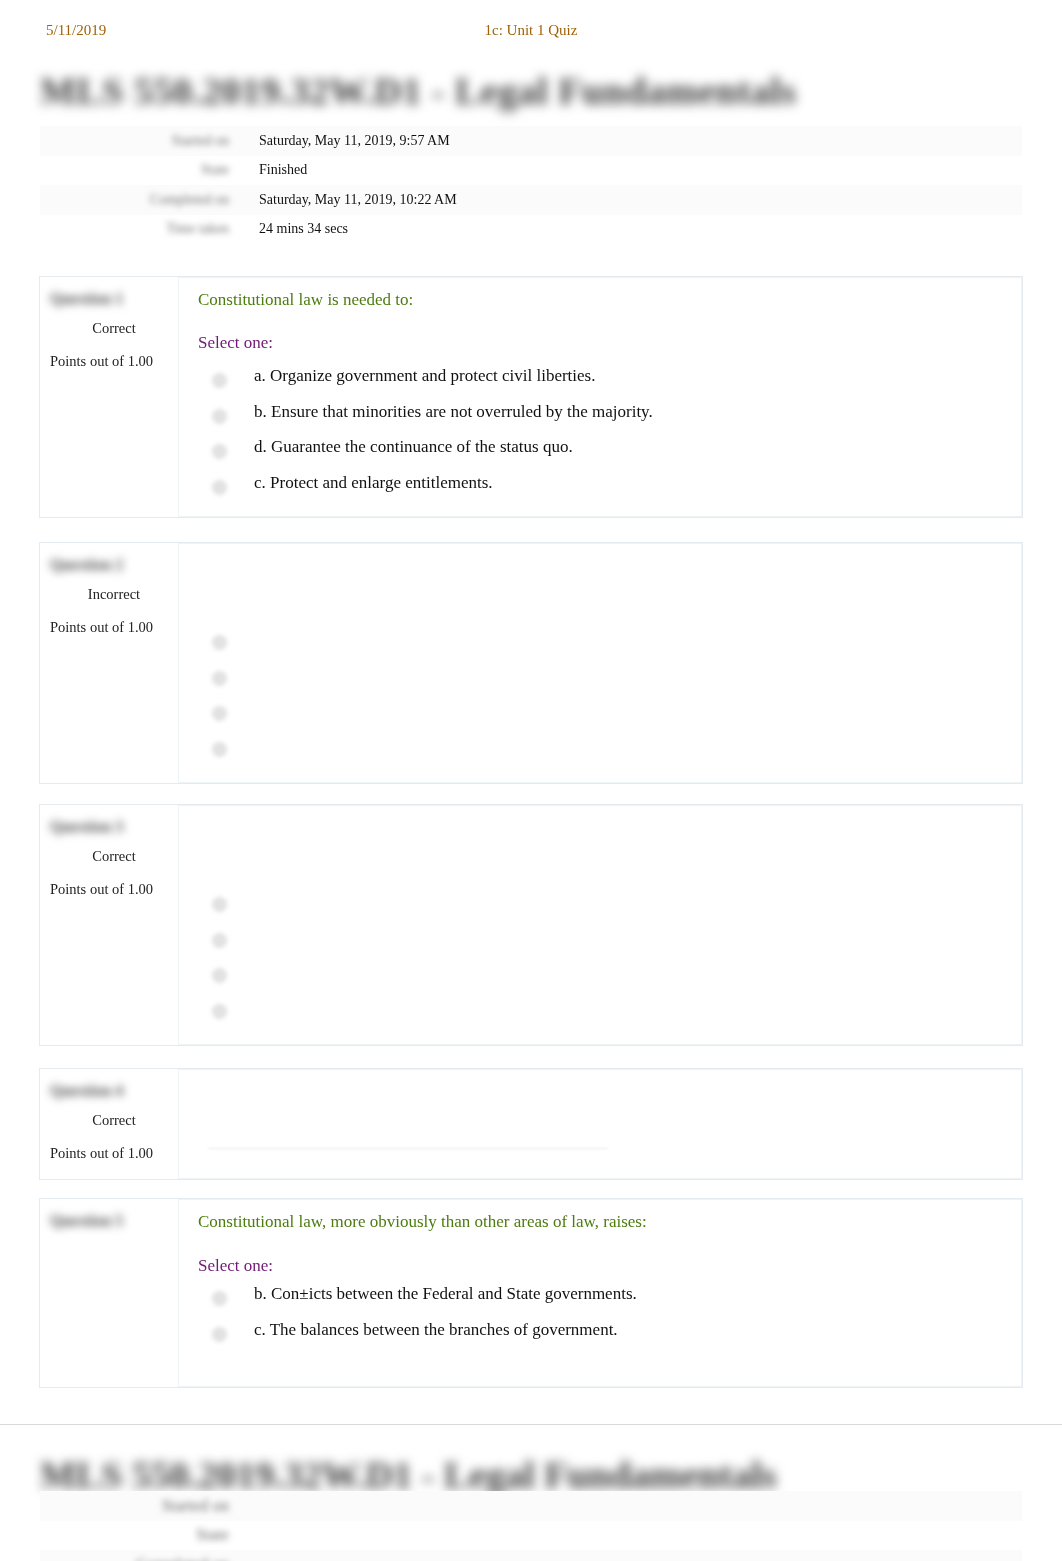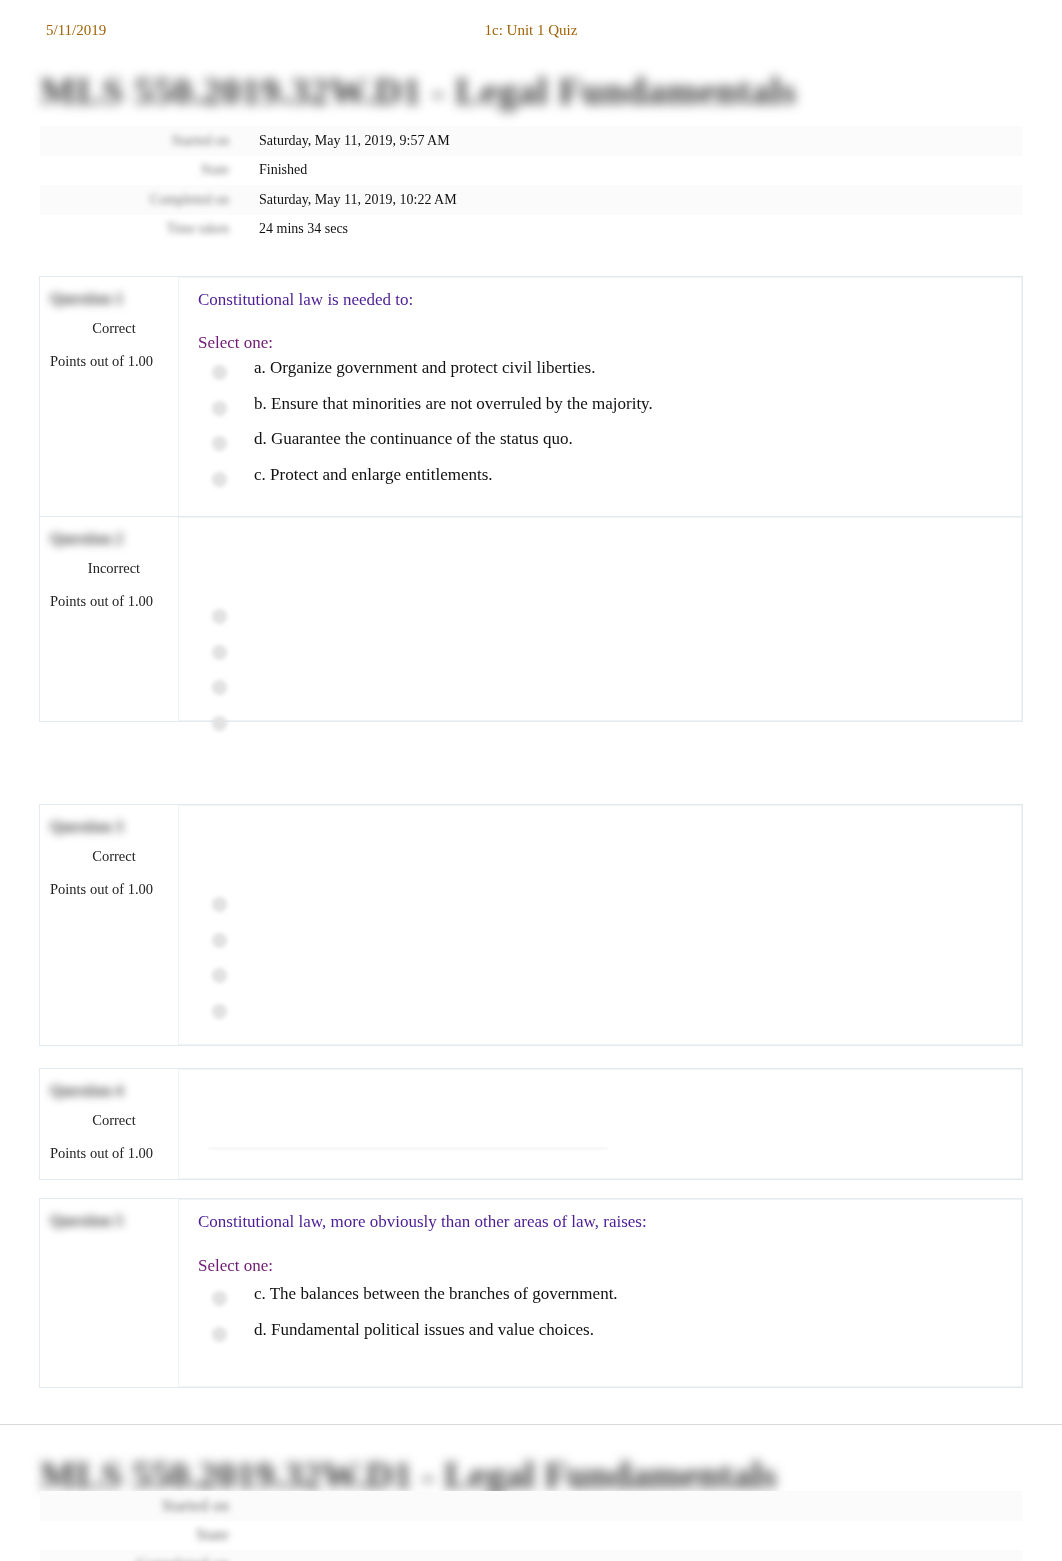--- a/index.html
+++ b/index.html
@@ -120,21 +120,21 @@
     left: 138px;
     right: 0;
     bottom: 0;
     background: #ffffff;
     box-shadow: inset 1px 0 0 #eef3f6, inset 0 1px 0 #eef3f6, inset -1px 0 0 #eef3f6, inset 0 -1px 0 #eef3f6;
   }
   .qtext {
     position: absolute;
     left: 20px;
     font-size: 17px;
-    color: #4c1d95;
+    color: #4d7c0f;
     line-height: 1.25;
   }
   .selectone {
     position: absolute;
     left: 20px;
     font-size: 17px;
     color: #701a75;
   }
   .answers {
     position: absolute;
@@ -251,42 +251,42 @@
 
 <div class="qbox" style="left:40px; top:277px; width:982px; height:240px;">
   <div class="qinfo">
     <span class="qnum"><span class="blur">Question 1</span></span>
     <span class="qstate">Correct</span>
     <span class="qpts">Points out of 1.00</span>
   </div>
   <div class="qbody">
     <div class="qtext" style="top:12px;">Constitutional law is needed to:</div>
     <div class="selectone" style="top:56px;">Select one:</div>
-    <div class="answers" style="top:80px;">
+    <div class="answers" style="top:88px;">
       <div class="arow">
         <span class="radio"></span>
         <span class="alabel">a. Organize government and protect civil liberties.</span>
       </div>
       <div class="arow">
         <span class="radio"></span>
         <span class="alabel">b. Ensure that minorities are not overruled by the majority.</span>
       </div>
       <div class="arow">
         <span class="radio"></span>
         <span class="alabel">d. Guarantee the continuance of the status quo.</span>
       </div>
       <div class="arow">
         <span class="radio"></span>
         <span class="alabel">c. Protect and enlarge entitlements.</span>
       </div>
     </div>
   </div>
 </div>
 
-<div class="qbox" style="left:40px; top:517px; width:982px; height:204px;">
+<div class="qbox" style="left:40px; top:543px; width:982px; height:240px;">
   <div class="qinfo">
     <span class="qnum"><span class="blur">Question 2</span></span>
     <span class="qstate">Incorrect</span>
     <span class="qpts">Points out of 1.00</span>
   </div>
   <div class="qbody">
     <div class="qtext" style="top:12px;"></div>
     <div class="selectone" style="top:56px;"></div>
     <div class="answers" style="top:84px;">
       <div class="arow arow-blank">
@@ -361,25 +361,25 @@
     <span class="qnum"><span class="blur">Question 5</span></span>
     <span class="qstate"></span>
     <span class="qpts"></span>
   </div>
   <div class="qbody">
     <div class="qtext" style="top:12px;">Constitutional law, more obviously than other areas of law, raises:</div>
     <div class="selectone" style="top:57px;">Select one:</div>
     <div class="answers" style="top:84px;">
       <div class="arow">
         <span class="radio"></span>
+        <span class="alabel">b. Con±icts between the Federal and State governments.</span>
+      </div>
+      <div class="arow">
+        <span class="radio"></span>
         <span class="alabel">c. The balances between the branches of government.</span>
-      </div>
-      <div class="arow">
-        <span class="radio"></span>
-        <span class="alabel">d. Fundamental political issues and value choices.</span>
       </div>
     </div>
   </div>
 </div>
 
 <div class="page2">
   <h1 class="course-title2">
     <span class="blur">MLS 550.2019.32W.D1 - Legal Fundamentals</span>
   </h1>
   <table class="summary2">

